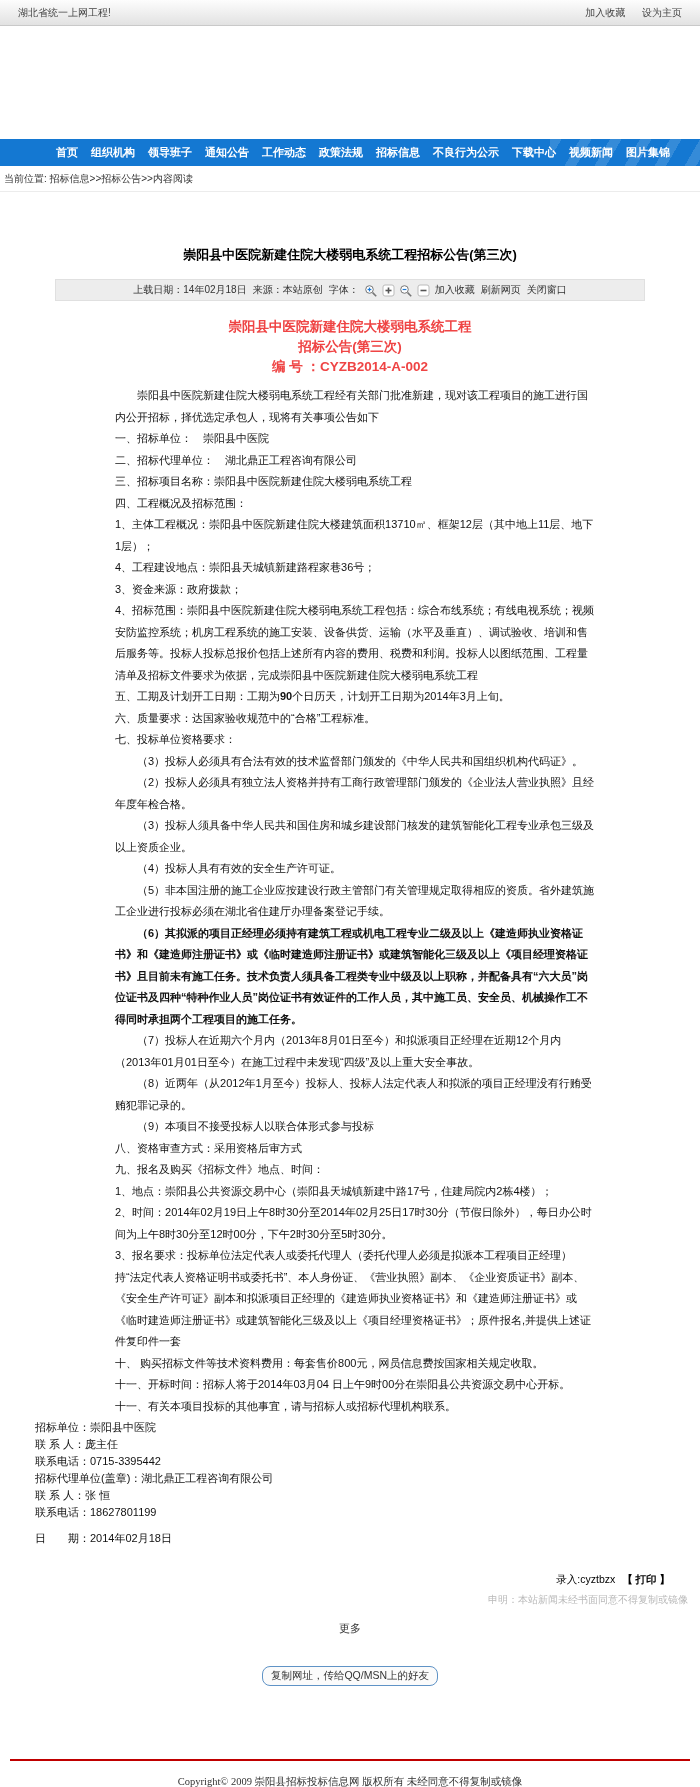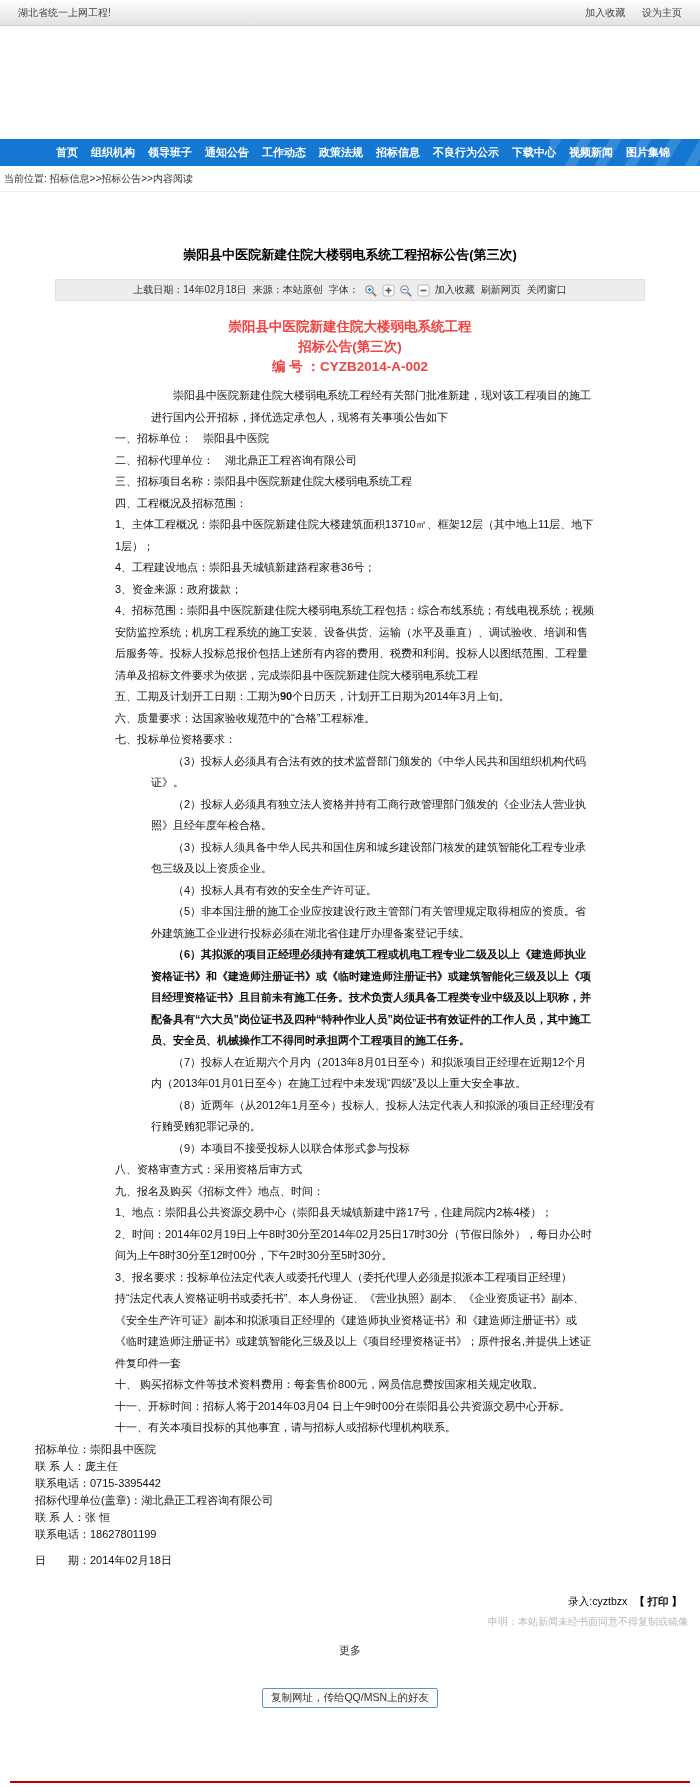--- a/index.html
+++ b/index.html
@@ -28,33 +28,33 @@
   .meta-bar{width:588px;margin:15px auto 0;background:#ededed;border:1px solid #e0e0e0;height:20px;
     display:flex;align-items:center;justify-content:center;font-size:10px;color:#333;white-space:nowrap;}
   .meta-bar > *{margin:8px 3px;}
   .meta-icon{display:inline-flex;align-items:center;vertical-align:middle;margin:0 2px;}
 
   .article-heading{margin-top:16px;text-align:center;font-weight:bold;font-size:13.5px;line-height:20px;color:#ef4444;}
 
   
   .article-body{margin:8px 105px 0 115px;width:480px;font-size:11px;line-height:21.5px;color:#111;}
   .para{margin:0;}
-  .para.indent{text-indent:2em;margin-left:36px;}
+  .para.indent{text-indent:2em;}
   .para.bold{font-weight:bold;}
   .seg-bold{font-weight:bold;}
 
   .contact-block{margin:2px 0 0 35px;line-height:17px;}
   .date-line{margin:9px 0 0 35px;line-height:17px;}
 
-  .entry-line{margin-top:26px;text-align:right;padding-right:18px;font-size:10.5px;color:#000;}
+  .entry-line{margin-top:26px;text-align:right;padding-right:30px;font-size:10.5px;color:#000;}
   .print-link{font-weight:bold;margin-left:4px;}
   .statement{margin-top:6px;text-align:right;padding-right:12px;font-size:10px;color:#b9b9b9;}
   .more-row{margin-top:14px;text-align:center;font-size:11px;color:#333;}
   .share-row{margin-top:29px;text-align:center;}
-  .share-btn{font-size:10.5px;color:#333;background:#fbfbfb;border:1px solid #5f93c6;border-radius:2px;
+  .share-btn{font-size:10.5px;color:#333;background:#fbfbfb;border:1px solid #5f93c6;border-radius:8px;
     padding:2px 8px;font-family:inherit;cursor:pointer;}
 
   
   .red-line{height:2px;background:#c00000;margin:73px 10px 0;}
   .footer-line{text-align:center;font-size:10.5px;color:#333;margin-top:12px;font-family:"Liberation Serif","DejaVu Serif",serif;}
   .footer-line.first{margin-top:14px;}
 </style>
 </head>
 <body>
 

